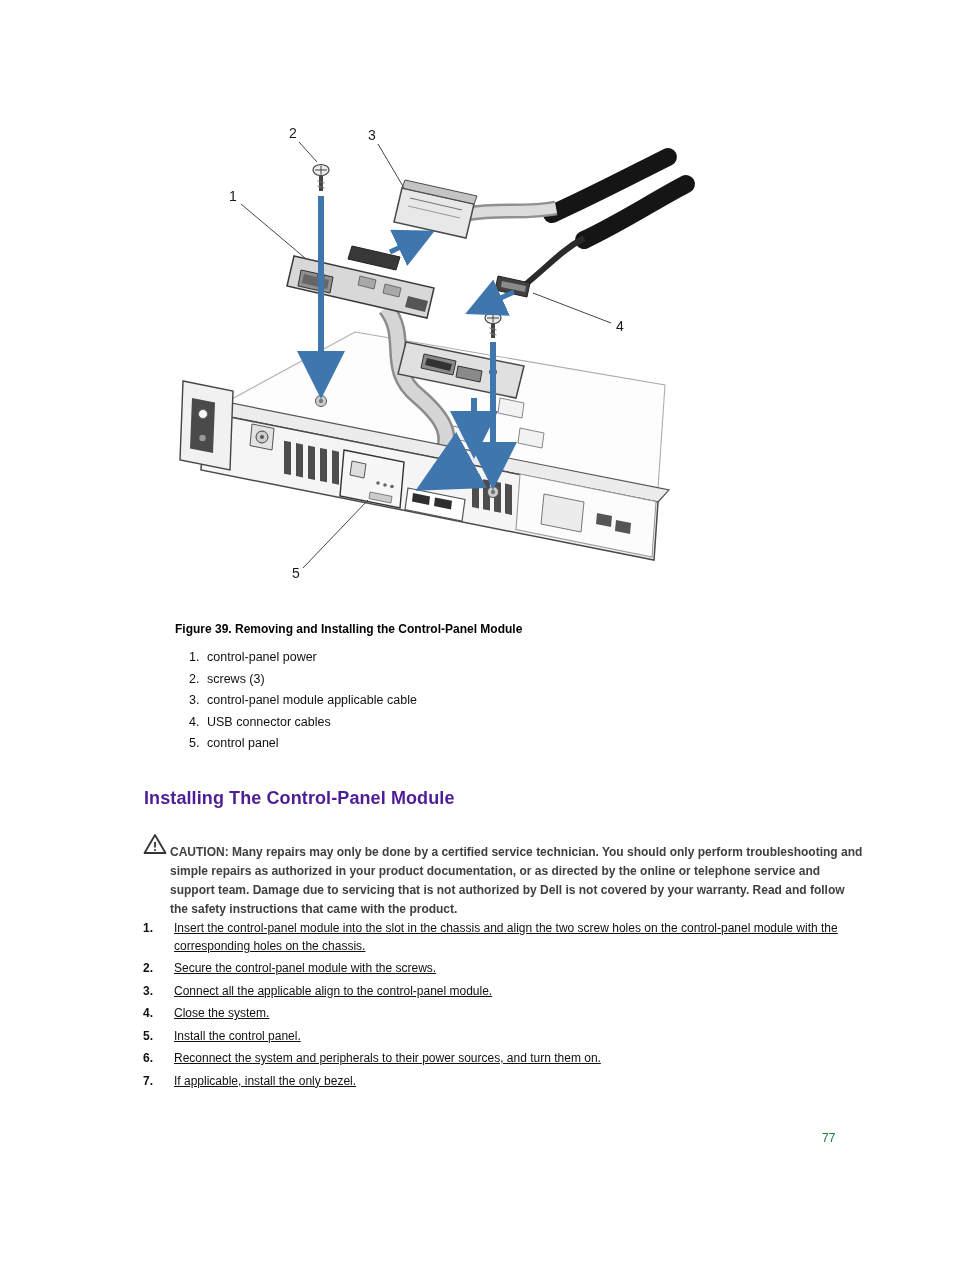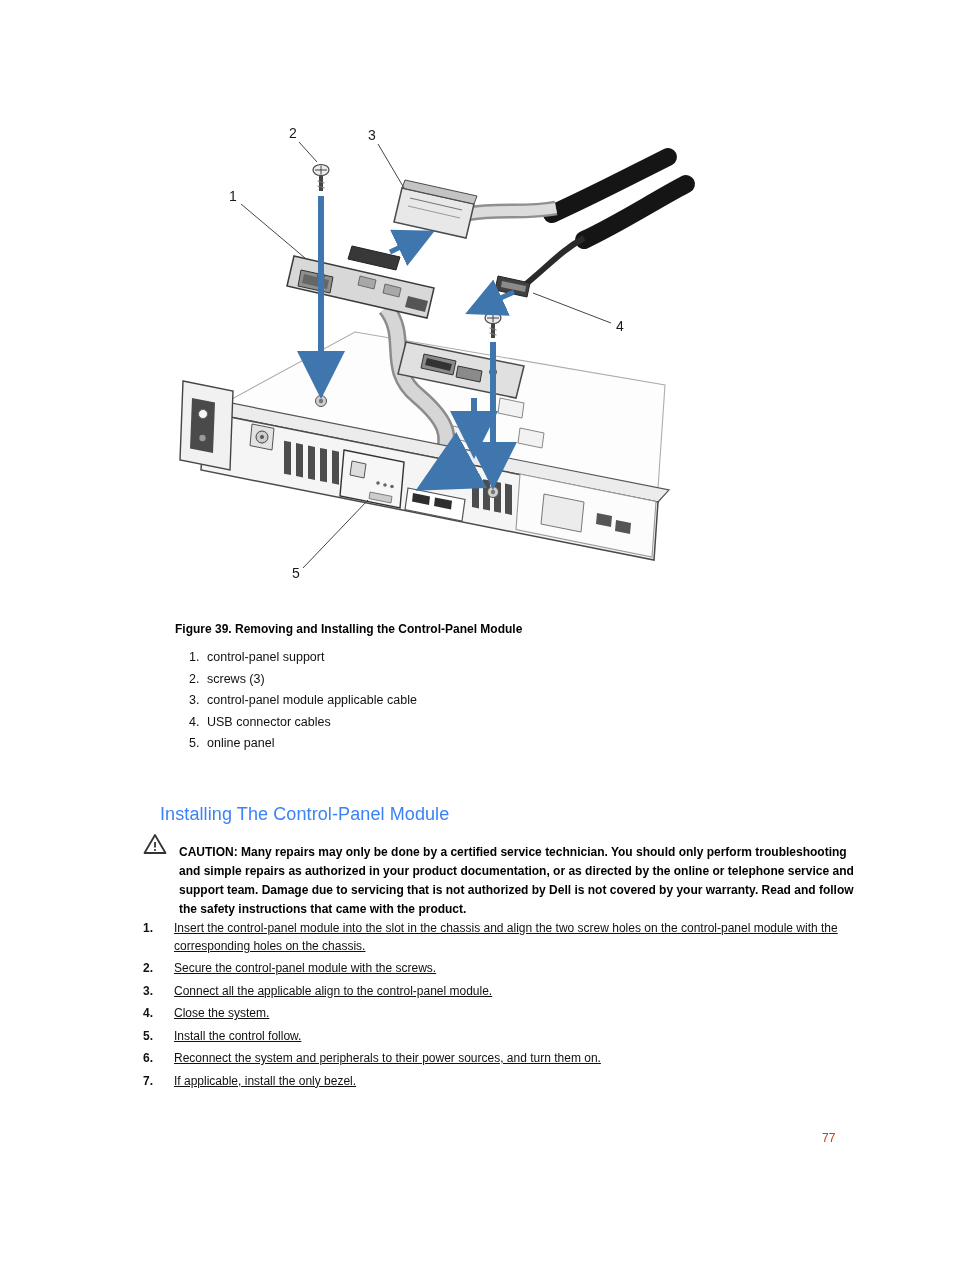--- a/index.html
+++ b/index.html
@@ -7,32 +7,32 @@
   .page { position:relative; width:954px; height:1268px; background:#fff; overflow:hidden; }
 
   .figure-svg { position:absolute; left:0; top:0; width:954px; height:620px; }
 
   .fig-caption { position:absolute; left:175px; top:622px; font-size:12px; font-weight:bold; color:#000; }
 
   .parts { position:absolute; left:189px; top:650px; margin:0; padding:0; list-style:none; font-size:12.5px; color:#111; }
   .parts li { display:flex; margin-bottom:7.5px; }
   .part-num { width:18px; flex:none; }
 
-  .heading { position:absolute; left:144px; top:788px; margin:16px; font-size:18px; font-weight:normal; color:#3b82f6; letter-spacing:0.1px; }
+  .heading { position:absolute; left:144px; top:788px; margin:0; font-size:18px; font-weight:bold; color:#4c1d95; letter-spacing:0.1px; }
 
   .caution { position:absolute; left:143px; top:831px; width:722px; }
   .caution-icon { position:absolute; left:0; top:2px; }
-  .caution-body { margin-left:36px; font-size:12px; font-weight:bold; line-height:19px; color:#000000; }
+  .caution-body { margin-left:27px; font-size:12px; font-weight:bold; line-height:19px; color:#404040; }
 
   .steps { position:absolute; left:143px; top:920px; width:726px; font-size:12px; color:#111; }
   .step { display:flex; margin-bottom:5px; line-height:17.5px; }
   .step-num { font-weight:bold; width:31px; flex:none; }
   .step-text { flex:1;text-decoration:underline; }
 
-  .page-num { position:absolute; left:822px; top:1131px; font-size:12px; color:#c2410c; }
+  .page-num { position:absolute; left:822px; top:1131px; font-size:12px; color:#15803d; }
 
   svg text.callout { font-family:"Liberation Sans", sans-serif; font-size:14px; fill:#1a1a1a; }
 </style>
 </head>
 <body>
 
 <div class="page">
 
   <svg class="figure-svg" viewBox="0 0 954 620">
     <defs>
@@ -180,37 +180,37 @@
       <text class="callout" x="620" y="331" text-anchor="middle">4</text>
       <text class="callout" x="296" y="578" text-anchor="middle">5</text>
     </g>
   </svg>
 
   <div class="fig-caption">Figure 39. Removing and Installing the Control-Panel Module</div>
 
   <ol class="parts">
     <li>
       <span class="part-num">1.</span>
-      <span>control-panel support</span>
+      <span>control-panel power</span>
     </li>
     <li>
       <span class="part-num">2.</span>
       <span>screws (3)</span>
     </li>
     <li>
       <span class="part-num">3.</span>
       <span>control-panel module applicable cable</span>
     </li>
     <li>
       <span class="part-num">4.</span>
       <span>USB connector cables</span>
     </li>
     <li>
       <span class="part-num">5.</span>
-      <span>online panel</span>
+      <span>control panel</span>
     </li>
   </ol>
 
   <h1 class="heading">Installing The Control-Panel Module</h1>
 
   <div class="caution">
     <svg class="caution-icon" width="24" height="22" viewBox="0 0 24 22">
       <path d="M12,2 L22.5,20 L1.5,20 Z" fill="none" stroke="#333" stroke-width="1.8" stroke-linejoin="round"></path>
       <line x1="12" y1="9" x2="12" y2="14.5" stroke="#333" stroke-width="1.8"></line>
       <circle cx="12" cy="17" r="1.1" fill="#333"></circle>
@@ -230,21 +230,21 @@
     <div class="step">
       <span class="step-num">3.</span>
       <span class="step-text">Connect all the applicable align to the control-panel module.</span>
     </div>
     <div class="step">
       <span class="step-num">4.</span>
       <span class="step-text">Close the system.</span>
     </div>
     <div class="step">
       <span class="step-num">5.</span>
-      <span class="step-text">Install the control follow.</span>
+      <span class="step-text">Install the control panel.</span>
     </div>
     <div class="step">
       <span class="step-num">6.</span>
       <span class="step-text">Reconnect the system and peripherals to their power sources, and turn them on.</span>
     </div>
     <div class="step">
       <span class="step-num">7.</span>
       <span class="step-text">If applicable, install the only bezel.</span>
     </div>
   </div>

